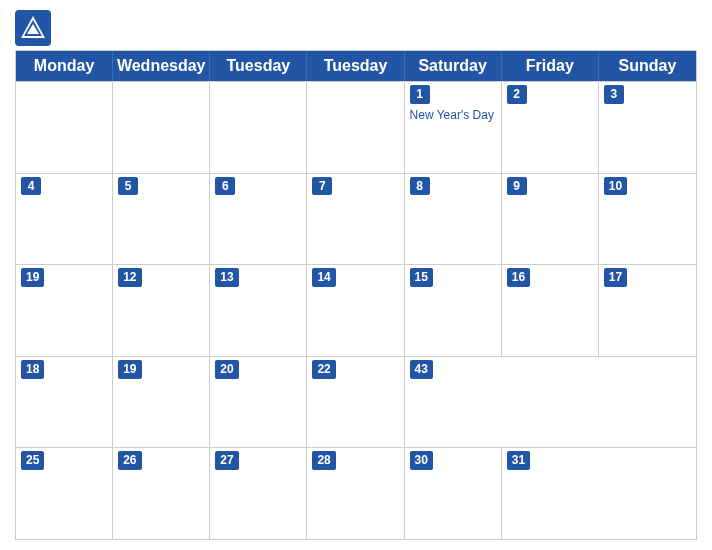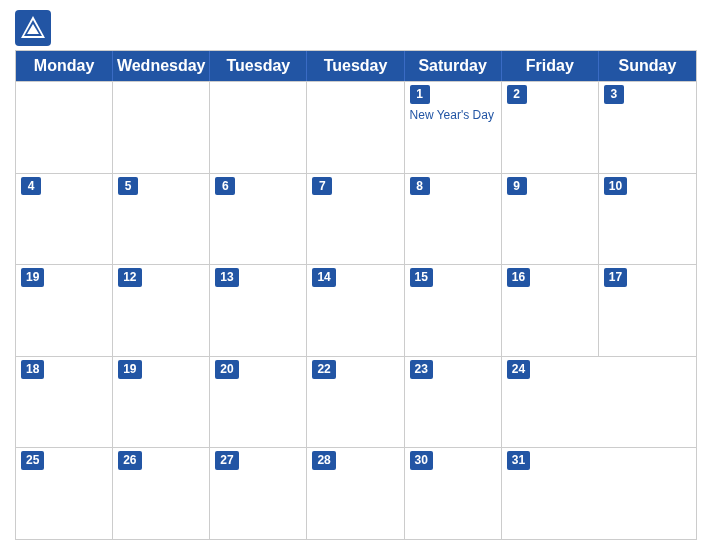--- a/index.html
+++ b/index.html
@@ -225,24 +225,21 @@
         <div class="day-cell">
           <div class="day-number">19</div>
         </div>
         <div class="day-cell">
           <div class="day-number">20</div>
         </div>
         <div class="day-cell">
           <div class="day-number">22</div>
         </div>
         <div class="day-cell">
-          <div class="day-number">23</div>
-        </div>
-        <div class="day-cell">
-          <div class="day-number">24</div>
+          <div class="day-number">43</div>
         </div>
       </div>
       <div class="week-row">
         <div class="day-cell">
           <div class="day-number">25</div>
         </div>
         <div class="day-cell">
           <div class="day-number">26</div>
         </div>
         <div class="day-cell">

